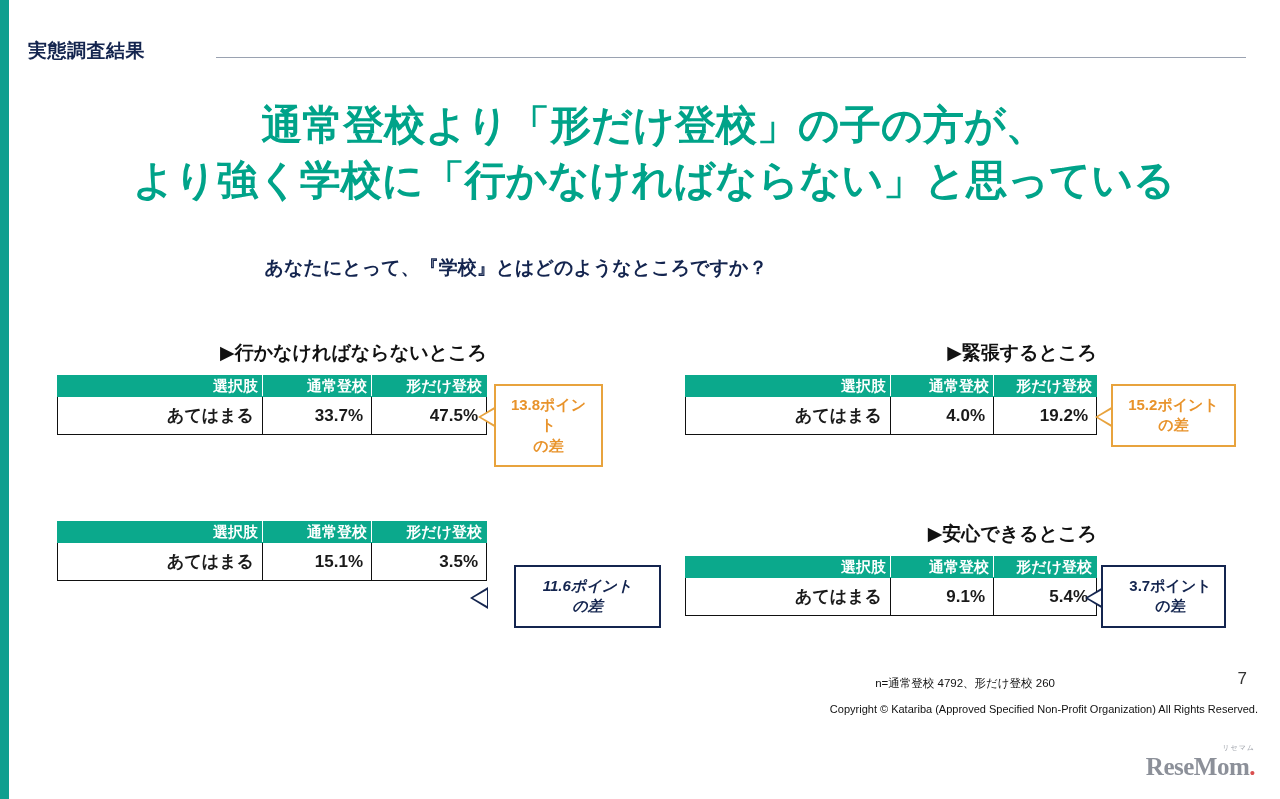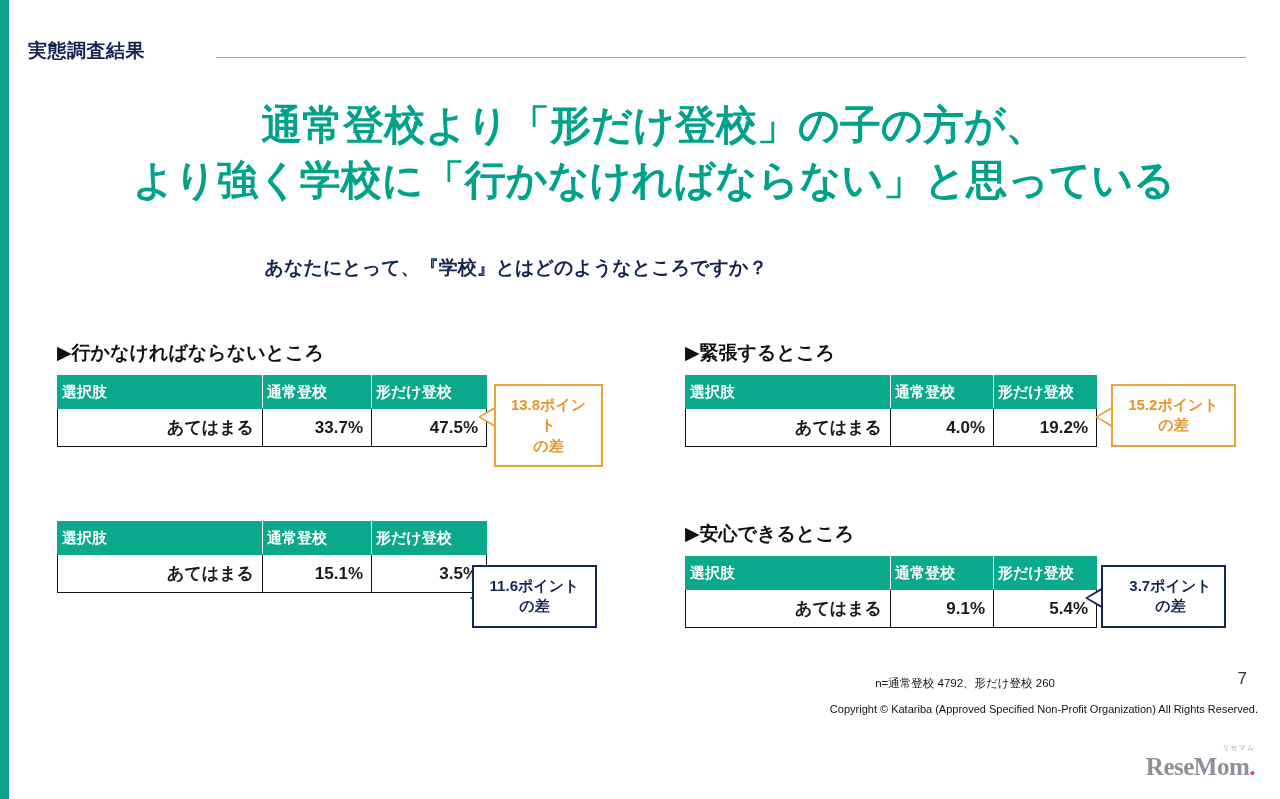--- a/index.html
+++ b/index.html
@@ -75,34 +75,35 @@
   
   .panel {
     position: absolute;
   }
   .panel-title {
     font-size: 19px;
     font-weight: bold;
     color: #111111;
     margin-bottom: 9px;
     white-space: nowrap;
+    text-align: right;
   }
 
   table.datatable {
     border-collapse: collapse;
     table-layout: fixed;
   }
   table.datatable th {
     background: #0ba98c;
     color: #ffffff;
     font-size: 15px;
     font-weight: bold;
     border: 1px solid #ffffff;
-    padding: 7px 4px;
-    text-align: left;
+    padding: 1px 4px;
+    text-align: right;
     line-height: 1.2;
   }
   table.datatable td {
     border: 1px solid #111111;
     font-size: 17px;
     font-weight: bold;
     padding: 7px 8px;
     background: #ffffff;
     height: 22px;
   }
@@ -290,21 +291,21 @@
       <tr>
         <td class="label">あてはまる</td>
         <td class="num">15.1%</td>
         <td class="num">3.5%</td>
       </tr>
     </tbody>
   </table>
 </div>
 <div class="tail left-navy" style="left:470px; top:587px;"></div>
 <div class="tail left-navy-inner" style="left:473px; top:590px;"></div>
-<div class="callout navy" style="left:472px; top:565px; width:125px;">
+<div class="callout navy" style="left:514px; top:565px; width:147px;font-style:italic;">
   <div>11.6ポイント</div>
   <div>の差</div>
 </div>
 
 <div class="panel" style="left:685px; top:521px;">
   <div class="panel-title">▶安心できるところ</div>
   <table class="datatable">
     <thead>
       <tr>
         <th style="width:196px;">選択肢</th>

